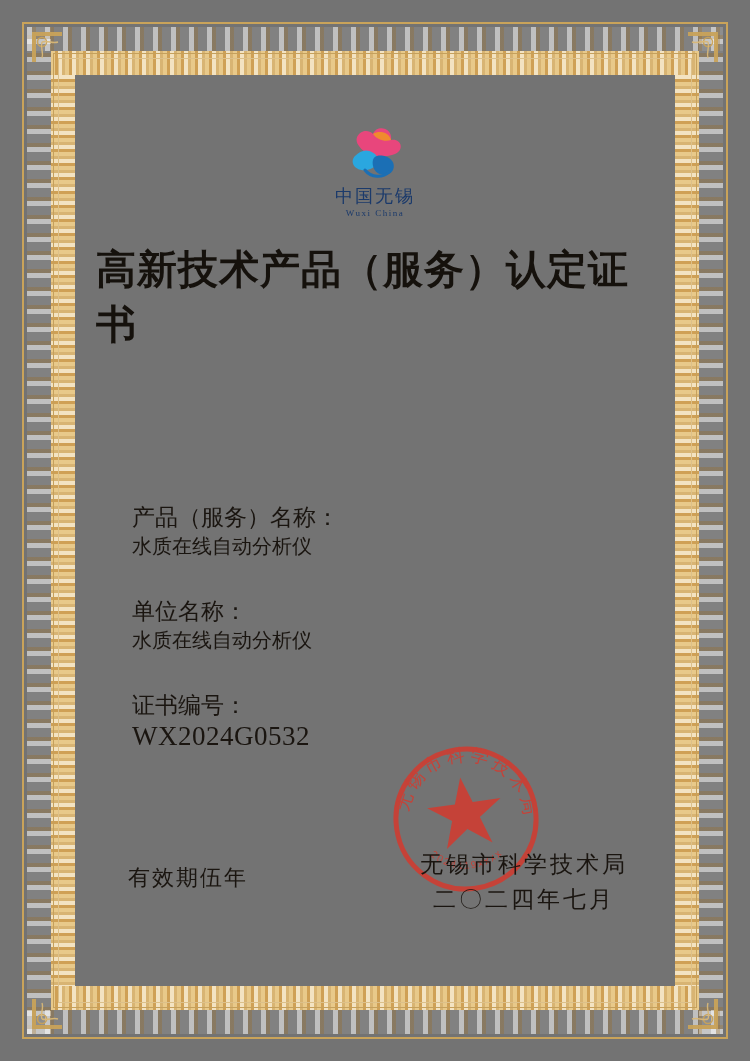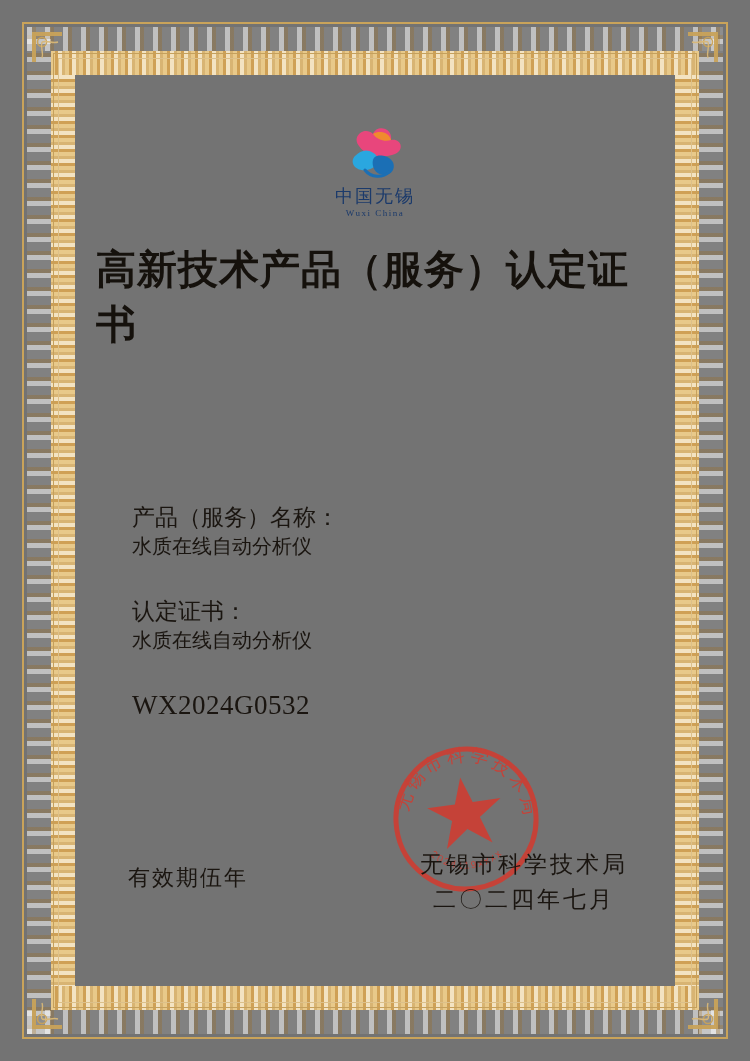--- a/index.html
+++ b/index.html
@@ -282,25 +282,26 @@
     <div class="title">高新技术产品（服务）认定证书</div>
 
     <div class="fields">
 
       <div class="field-row">
         <span class="field-label">产品（服务）名称：</span>
         <span class="field-value">水质在线自动分析仪</span>
       </div>
 
       <div class="field-row">
-        <span class="field-label">认定证书：</span>
+        <span class="field-label">单位名称：</span>
         <span class="field-value">水质在线自动分析仪</span>
       </div>
 
       <div class="field-row">
+        <span class="field-label">证书编号：</span>
         <span class="field-value mono-num">WX2024G0532</span>
       </div>
 
     </div>
 
     <div class="footer">
 
       <div class="validity">有效期伍年</div>
 
       <div class="seal">

